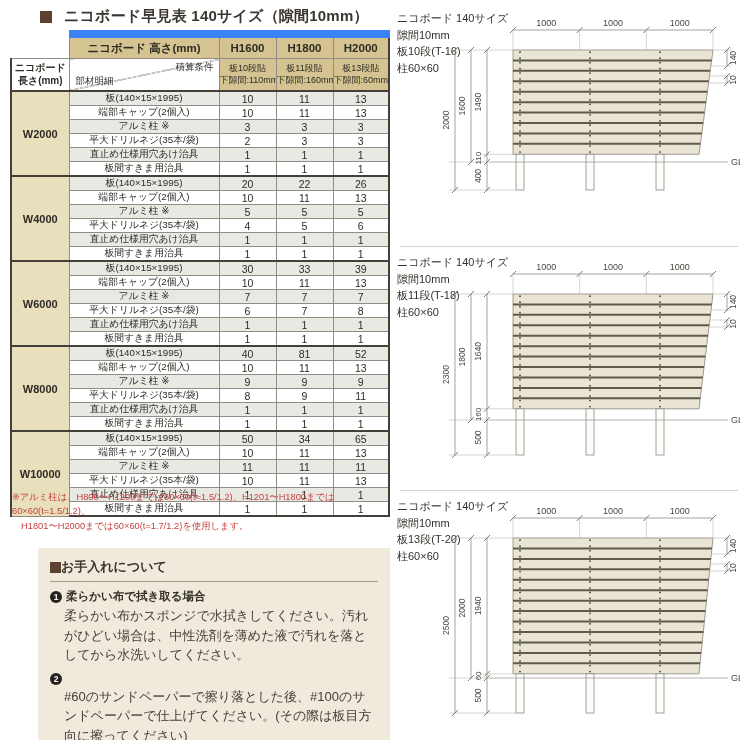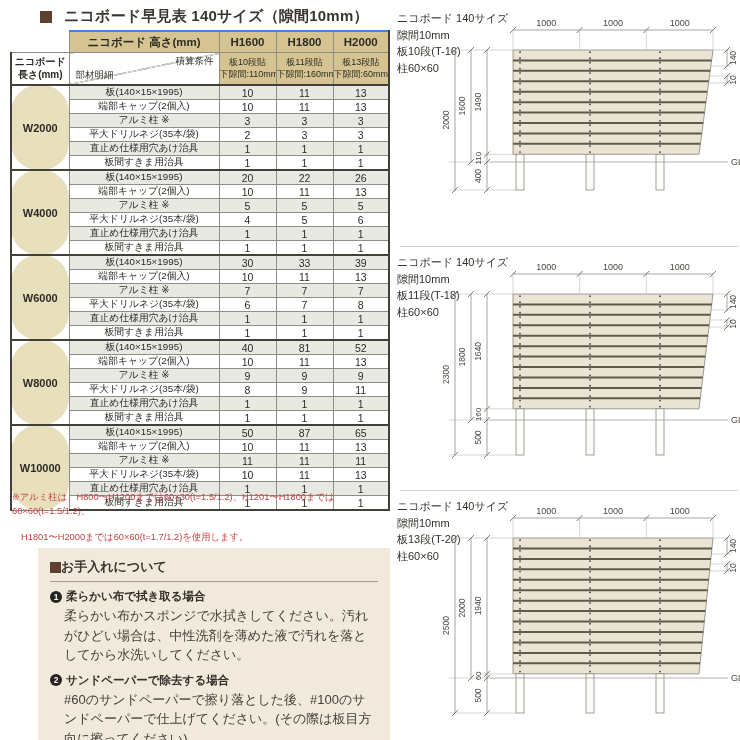--- a/index.html
+++ b/index.html
@@ -17,33 +17,33 @@
   table.ptable{border-collapse:collapse;table-layout:fixed;width:378px;}
   .ptable td,.ptable th{border:1px solid #8f8d86;padding:0;text-align:center;font-weight:normal;overflow:hidden;white-space:nowrap;}
   .ptable .corner{border:none;background:#fff;}
   .ptable .tan{background:#d5c492;font-weight:bold;font-size:11.5px;height:20px;color:#2e2b22;}
   .ptable .tan-sub{background:#d5c492;font-size:9px;line-height:1.3;height:31px;color:#2e2b22;}
   .ptable .whead{background:#fff;font-weight:bold;font-size:10px;line-height:1.25;margin-left:16px;}
   .ptable .diag{background:linear-gradient(to bottom right,rgba(0,0,0,0) 49.3%,#8f8d86 49.3%,#8f8d86 50.7%,rgba(0,0,0,0) 50.7%);position:relative;}
   .dg-top{position:absolute;top:2px;right:5px;font-size:9.5px;}
   .dg-bot{position:absolute;bottom:2px;left:6px;font-size:9.5px;}
   .ptable tbody tr{height:13.4px;}
-  .ptable .wcell{background:#e8dfbd;font-weight:bold;font-size:11px;border-left:2px solid #43403a;border-radius:27px;}
+  .ptable .wcell{background:#e8dfbd;font-weight:bold;font-size:11px;border-left:2px solid #43403a;}
   .ptable tbody tr.shade .pn,.ptable tbody tr.shade .val{background:#e9e9e4;}
   .pn{text-align:left;padding-left:5px;font-size:9.8px;}
   .val{font-size:10.5px;}
   .ptable tbody tr.gstart td{border-top:2px solid #43403a;}
   .ptable tbody tr:last-child td{border-bottom:2px solid #43403a;}
   .ptable .edge-r{border-right:2px solid #43403a;}
-  .ptable .edge-t{border-top:2px solid #3b82f6;margin-top:28px;}
+  .ptable .edge-t{border-top:8px solid #3b82f6;margin-top:28px;}
   .ptable .whead{border-left:2px solid #43403a;}
 
   
   .footnote{position:absolute;left:12px;top:490px;width:380px;color:#c84040;font-size:9.3px;line-height:1.55;}
-  .footnote .l2{padding-left:9px;margin-top:11px;}
+  .footnote .l2{padding-left:9px;}
 
   
   .care{position:absolute;left:38px;top:548px;width:352px;background:#f0e9dc;padding:10px 12px 12px 12px;box-sizing:border-box;}
   .care-head{display:flex;align-items:center;border-bottom:1px solid #a89a86;padding-bottom:5px;margin-bottom:7px;}
   .care-head .sq{width:11px;height:11px;background:#5d4030;}
   .care-head .txt{font-size:13px;font-weight:bold;color:#3a352e;}
   .care-item{margin-bottom:8px;}
   .care-item-title{display:flex;align-items:center;gap:4px;font-size:11.5px;font-weight:bold;color:#33302a;margin-bottom:2px;}
   .numball{display:inline-flex;align-items:center;justify-content:center;width:12px;height:12px;border-radius:50%;background:#26231e;color:#fff;font-size:8.5px;font-weight:bold;flex:0 0 auto;}
   .care-body{font-size:13px;line-height:1.5;color:#44403a;padding-left:14px;}
@@ -248,21 +248,21 @@
         <tr class="">
           <td class="pn">板間すきま用治具</td>
           <td class="val">1</td>
           <td class="val">1</td>
           <td class="val edge-r">1</td>
         </tr>
         <tr class="shade gstart">
           <td class="wcell" rowspan="6">W10000</td>
           <td class="pn">板(140×15×1995)</td>
           <td class="val">50</td>
-          <td class="val">87</td>
+          <td class="val">34</td>
           <td class="val edge-r">65</td>
         </tr>
         <tr class="">
           <td class="pn">端部キャップ(2個入)</td>
           <td class="val">10</td>
           <td class="val">11</td>
           <td class="val edge-r">13</td>
         </tr>
         <tr class="shade">
           <td class="pn">アルミ柱 ※</td>
@@ -306,21 +306,20 @@
       <div class="care-item">
         <div class="care-item-title">
           <span class="numball">1</span>
           <span>柔らかい布で拭き取る場合</span>
         </div>
         <div class="care-body">柔らかい布かスポンジで水拭きしてください。汚れがひどい場合は、中性洗剤を薄めた液で汚れを落としてから水洗いしてください。</div>
       </div>
       <div class="care-item">
         <div class="care-item-title">
           <span class="numball">2</span>
-          <span>サンドペーパーで除去する場合</span>
         </div>
         <div class="care-body">#60のサンドペーパーで擦り落とした後、#100のサンドペーパーで仕上げてください。(その際は板目方向に擦ってください)</div>
       </div>
     </div>
 </div>
 
 <div class="dia" style="top:4px">
     <div class="dia-label">
       <div>ニコボード 140サイズ</div>
       <div>隙間10mm</div>

